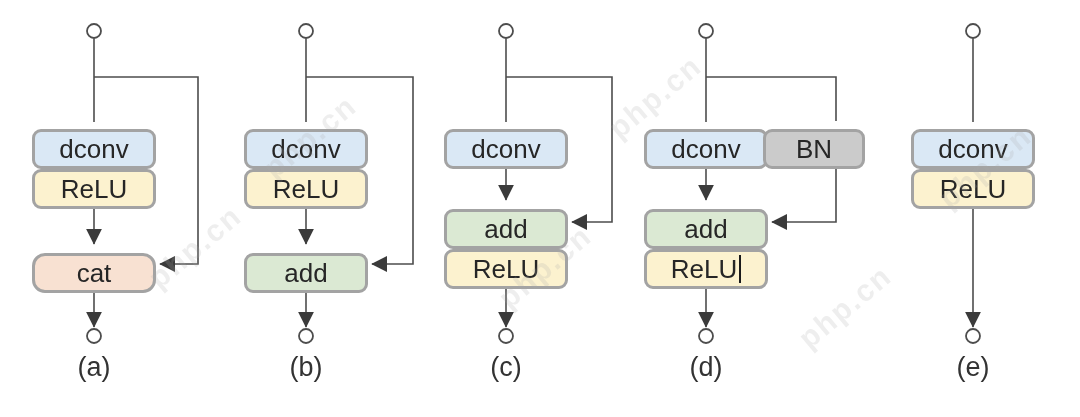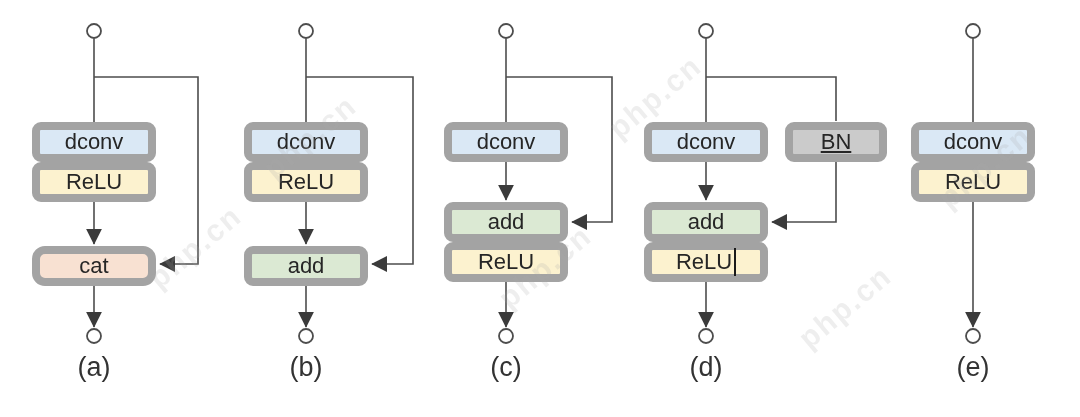--- a/index.html
+++ b/index.html
@@ -3,23 +3,23 @@
 <meta charset="utf-8">
 <style>
   html,body{margin:0;padding:0;background:#fff;}
   #canvas{
     position:relative;width:1080px;height:417px;background:#ffffff;overflow:hidden;
     font-family:"Liberation Sans", sans-serif;
   }
   #wires{position:absolute;left:0;top:0;width:1080px;height:417px;}
   .box{
     position:absolute;width:124px;height:40px;box-sizing:border-box;
-    border:8px solid #a3a3a3;border-radius:9px;
+    border:3px solid #a3a3a3;border-radius:9px;
     display:flex;align-items:center;justify-content:center;
-    font-size:22px;line-height:1;color:#262626;z-index:2;
+    font-size:26px;line-height:1;color:#262626;z-index:2;margin-top:7px;
   }
   .box-bn{width:102px;}
   .lbl{
     position:absolute;top:352px;width:100px;text-align:center;
     font-size:27px;color:#333333;z-index:2;
   }
   .cursor{
     display:inline-block;width:2px;height:28px;background:#1a1a1a;
     margin-left:2px;vertical-align:-4px;
   }
@@ -94,21 +94,21 @@
 
   <div>
     <div class="box" style="left: 444px; top: 122px; background: rgb(218, 232, 245);">dconv</div>
     <div class="box" style="left: 444px; top: 202px; background: rgb(219, 233, 211);">add</div>
     <div class="box" style="left: 444px; top: 242px; background: rgb(252, 242, 207);">ReLU</div>
     <div class="lbl" style="left:456px">(c)</div>
   </div>
 
   <div>
     <div class="box" style="left: 644px; top: 122px; background: rgb(218, 232, 245);">dconv</div>
-    <div class="box box-bn" style="left: 785px; top: 122px; background: rgb(203, 203, 203); text-decoration: underline;">BN</div>
+    <div class="box box-bn" style="left: 763px; top: 122px; background: rgb(203, 203, 203);">BN</div>
     <div class="box" style="left: 644px; top: 202px; background: rgb(219, 233, 211);">add</div>
     <div class="box" style="left: 644px; top: 242px; background: rgb(252, 242, 207);">
         <span>ReLU</span>
         <span class="cursor"></span>
       </div>
     <div class="lbl" style="left:656px">(d)</div>
   </div>
 
   <div>
     <div class="box" style="left: 911px; top: 122px; background: rgb(218, 232, 245);">dconv</div>

